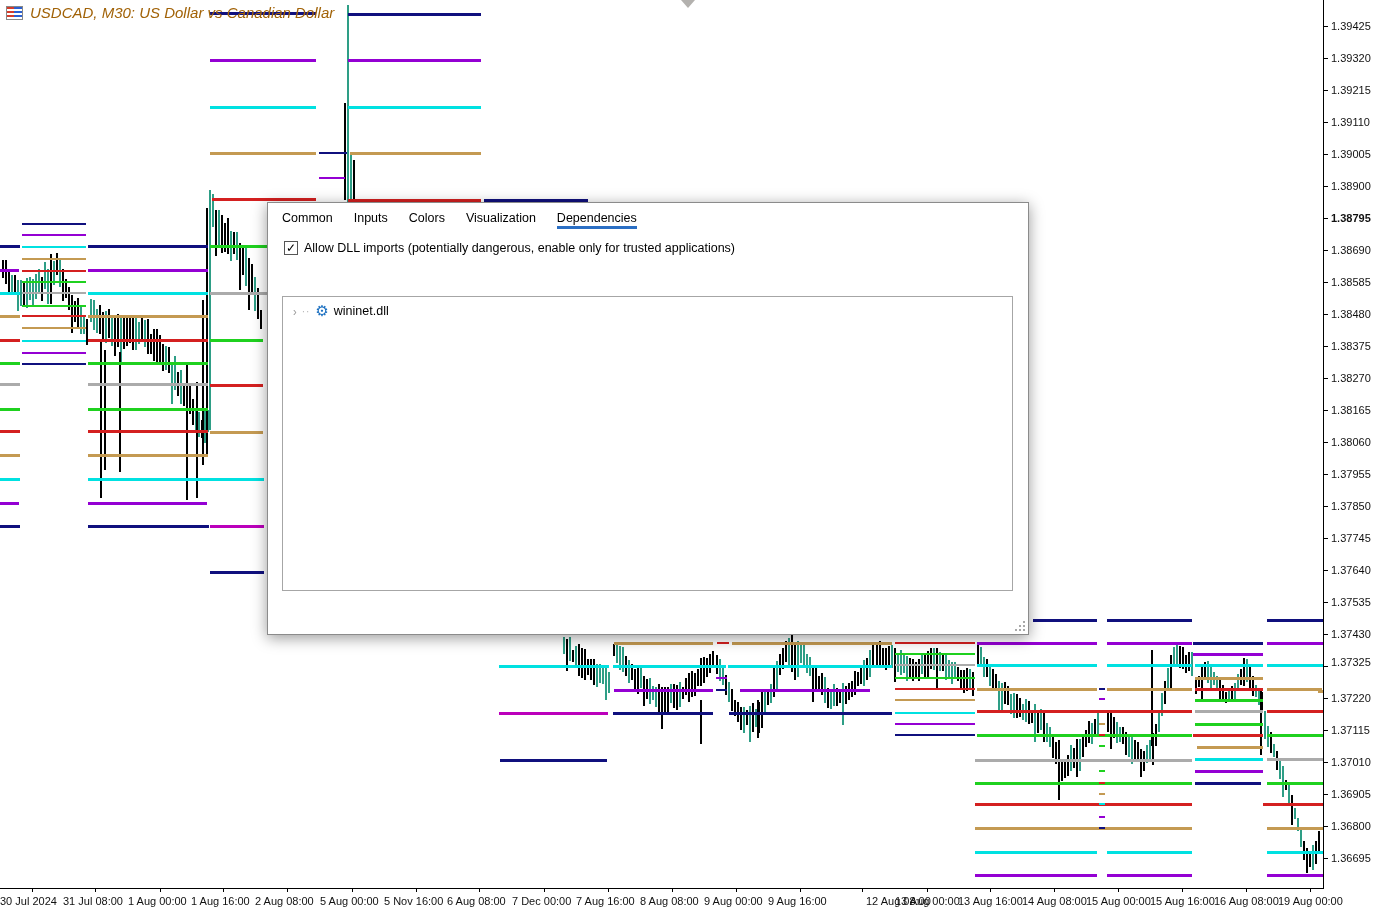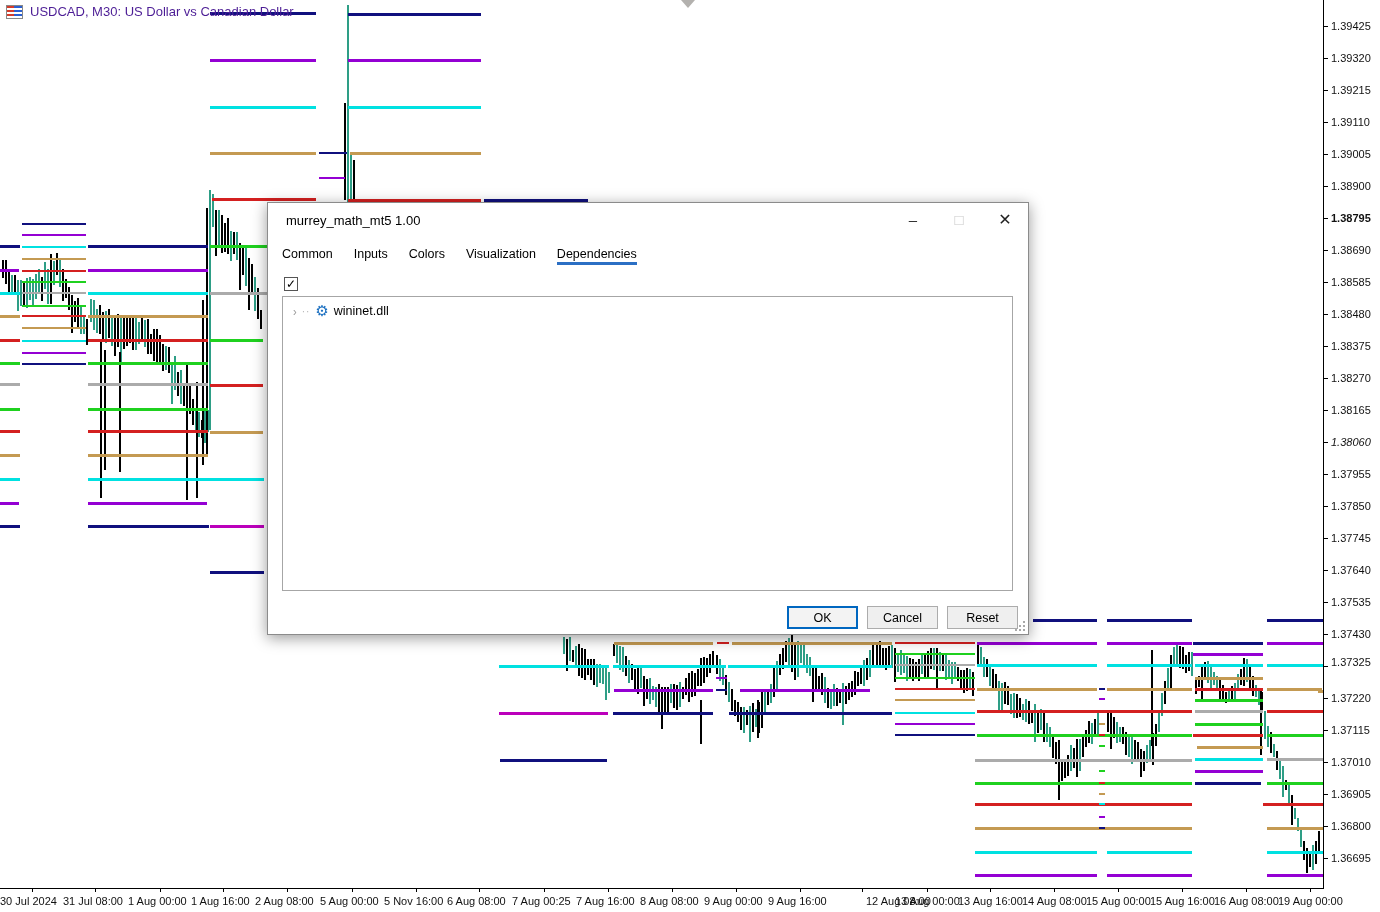--- a/index.html
+++ b/index.html
@@ -18,21 +18,21 @@
   .ttick { position:absolute; top:888px; width:1px; height:4px; background:#000; }
   .plabel { position:absolute; left:1331px; font-size:11px; color:#111; }
   .tlabel { position:absolute; top:895px; font-size:11px; color:#111; white-space:nowrap; }
 
   .chart-title-wrap { position:absolute; left:6px; top:4px; display:flex; align-items:center; gap:7px; }
   .chart-icon { width:17px; height:14px; border:1px solid #888; display:flex; }
   .chart-icon .c1 { width:7px; height:100%;
       background:repeating-linear-gradient(#d43b2a 0 2px,#fff 2px 4px); }
   .chart-icon .c2 { flex:1; height:100%;
       background:repeating-linear-gradient(#2b5fd0 0 2px,#fff 2px 4px); }
-  .chart-title { font-size:13px; color:#4c1d95; }
+  .chart-title { font-size:15px; color:#a16207;font-style:italic; }
 
   .top-triangle { position:absolute; left:681px; top:0;
       border-left:7px solid transparent; border-right:7px solid transparent;
       border-top:8px solid #b3b1ae; }
 
   
   #dialog { position:absolute; left:267px; top:202px; width:762px; height:433px;
       background:#fff; border:1px solid #8b8b8b;
       box-shadow:0 3px 14px rgba(0,0,0,.4); }
   .dlg-titlebar { position:relative; height:36px; }
@@ -601,21 +601,21 @@
         <div class="plabel" style="top: 276px;">1.38585</div>
         <div class="ptick" style="top: 282px;"></div>
         <div class="plabel" style="top: 308px;">1.38480</div>
         <div class="ptick" style="top: 314px;"></div>
         <div class="plabel" style="top: 340px;">1.38375</div>
         <div class="ptick" style="top: 346px;"></div>
         <div class="plabel" style="top: 372px;">1.38270</div>
         <div class="ptick" style="top: 378px;"></div>
         <div class="plabel" style="top: 404px;">1.38165</div>
         <div class="ptick" style="top: 410px;"></div>
-        <div class="plabel" style="top: 436px; font-style: italic;">1.38060</div>
+        <div class="plabel" style="top: 436px;">1.38060</div>
         <div class="ptick" style="top: 442px;"></div>
         <div class="plabel" style="top: 468px;">1.37955</div>
         <div class="ptick" style="top: 474px;"></div>
         <div class="plabel" style="top: 500px;">1.37850</div>
         <div class="ptick" style="top: 506px;"></div>
         <div class="plabel" style="top: 532px;">1.37745</div>
         <div class="ptick" style="top: 538px;"></div>
         <div class="plabel" style="top: 564px;">1.37640</div>
         <div class="ptick" style="top: 570px;"></div>
         <div class="plabel" style="top: 596px;">1.37535</div>
@@ -647,21 +647,21 @@
         <div class="tlabel" style="left: 191px;">1 Aug 16:00</div>
         <div class="ttick" style="left: 223px;"></div>
         <div class="tlabel" style="left: 255px;">2 Aug 08:00</div>
         <div class="ttick" style="left: 287px;"></div>
         <div class="tlabel" style="left: 320px;">5 Aug 00:00</div>
         <div class="ttick" style="left: 352px;"></div>
         <div class="tlabel" style="left: 384px;">5 Nov 16:00</div>
         <div class="ttick" style="left: 416px;"></div>
         <div class="tlabel" style="left: 447px;">6 Aug 08:00</div>
         <div class="ttick" style="left: 479px;"></div>
-        <div class="tlabel" style="left: 512px;">7 Aug 00:25</div>
+        <div class="tlabel" style="left: 512px;">7 Dec 00:00</div>
         <div class="ttick" style="left: 544px;"></div>
         <div class="tlabel" style="left: 576px;">7 Aug 16:00</div>
         <div class="ttick" style="left: 608px;"></div>
         <div class="tlabel" style="left: 640px;">8 Aug 08:00</div>
         <div class="ttick" style="left: 672px;"></div>
         <div class="tlabel" style="left: 704px;">9 Aug 00:00</div>
         <div class="ttick" style="left: 736px;"></div>
         <div class="tlabel" style="left: 768px;">9 Aug 16:00</div>
         <div class="ttick" style="left: 800px;"></div>
         <div class="tlabel" style="left: 830px; margin-left: 36px;">12 Aug 08:00</div>
@@ -686,55 +686,43 @@
       <div class="chart-icon">
         <div class="c1"></div>
           <div class="c2"></div>
       </div>
       <div class="chart-title">USDCAD, M30:  US Dollar vs Canadian Dollar</div>
     </div>
     <div class="top-triangle"></div>
   </div>
 
   <div id="dialog">
-    <div class="dlg-titlebar">
-      <span class="dlg-title">murrey_math_mt5 1.00</span>
-      <div class="dlg-controls">
-        <span class="dlg-ctl">–</span>
-        <span class="dlg-ctl max">□</span>
-        <span class="dlg-ctl close">✕</span>
-      </div>
-    </div>
 
     <div class="dlg-tabs">
       <span class="dlg-tab">Common</span>
       <span class="dlg-tab">Inputs</span>
       <span class="dlg-tab">Colors</span>
       <span class="dlg-tab">Visualization</span>
       <span class="dlg-tab active">Dependencies</span>
     </div>
 
     <div class="dlg-checkrow">
       <span class="dlg-checkbox">✓</span>
+      <span class="dlg-checklabel">Allow DLL imports (potentially dangerous, enable only for trusted applications)</span>
     </div>
 
     <div class="dlg-tree">
       <div class="tree-row">
         <span class="tree-expander">›</span>
         <span class="tree-dots">··</span>
         <span class="gear-icon">⚙</span>
         <span class="tree-label">wininet.dll</span>
       </div>
     </div>
 
-    <div class="dlg-buttons">
-      <button class="dlg-btn ok">OK</button>
-      <button class="dlg-btn cancel">Cancel</button>
-      <button class="dlg-btn reset">Reset</button>
-    </div>
 
     <div class="resize-grip">
         <div class="grip-dot" style="left: 8px; top: 0px;"></div>
         <div class="grip-dot" style="left: 8px; top: 4px;"></div>
         <div class="grip-dot" style="left: 4px; top: 4px;"></div>
         <div class="grip-dot" style="left: 8px; top: 8px;"></div>
         <div class="grip-dot" style="left: 4px; top: 8px;"></div>
         <div class="grip-dot" style="left: 0px; top: 8px;"></div>
       </div>
   </div>

